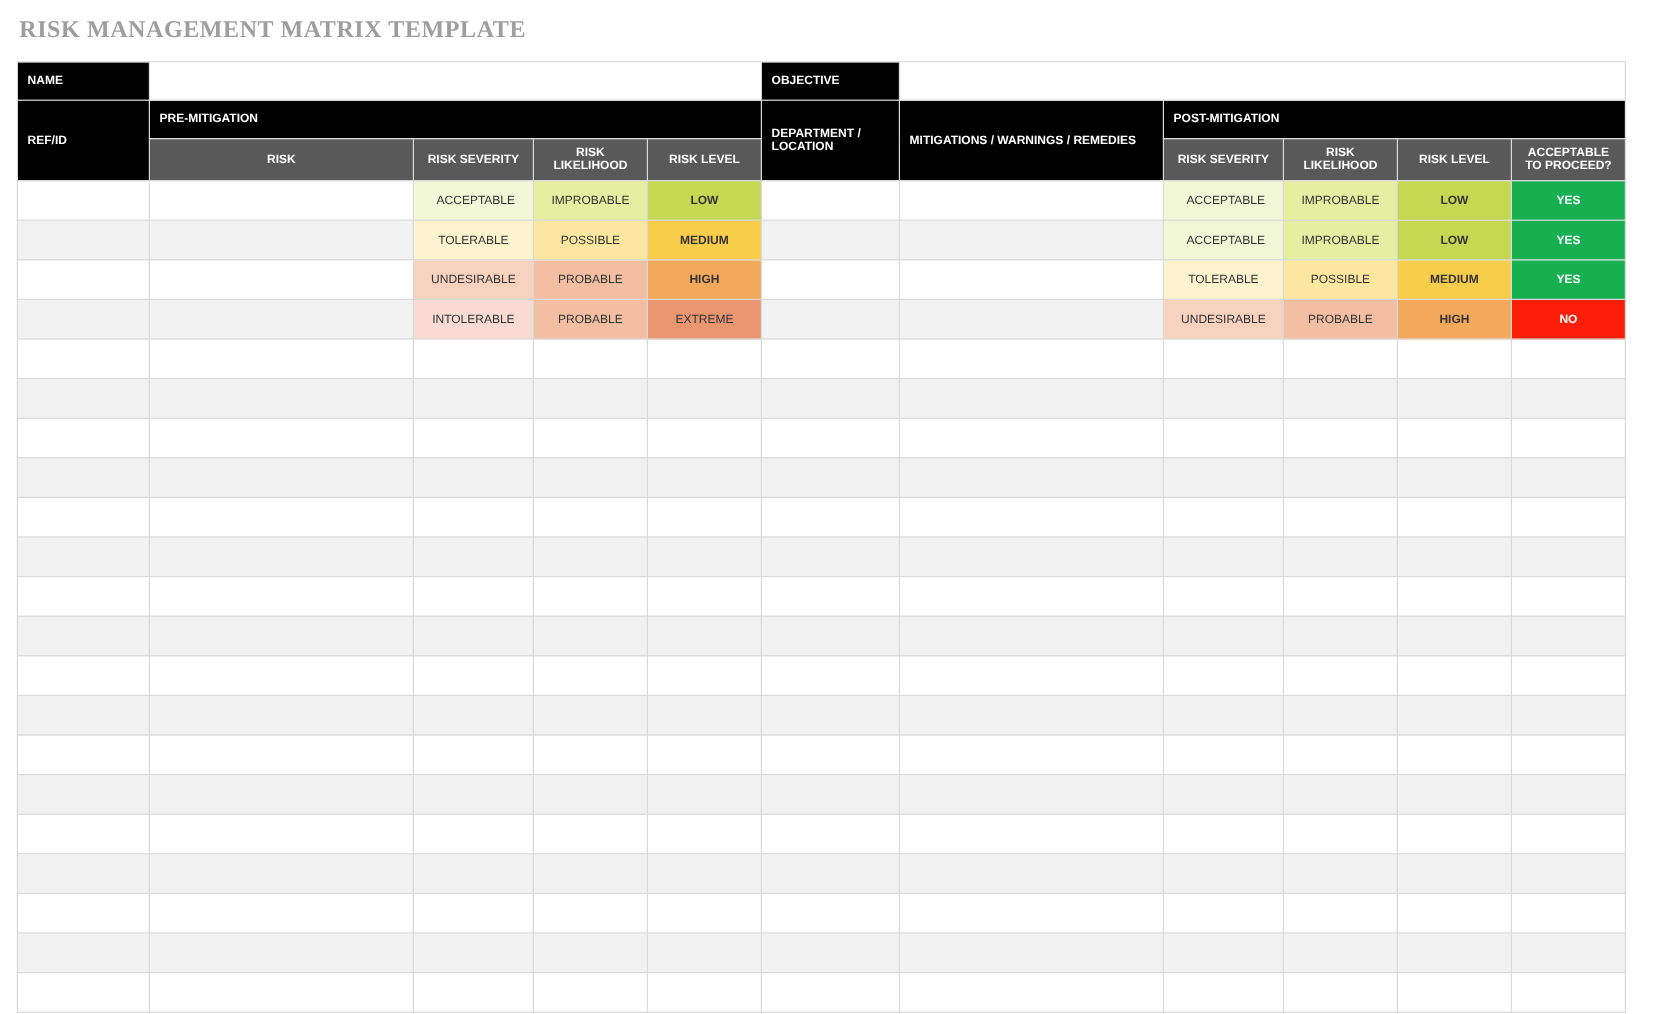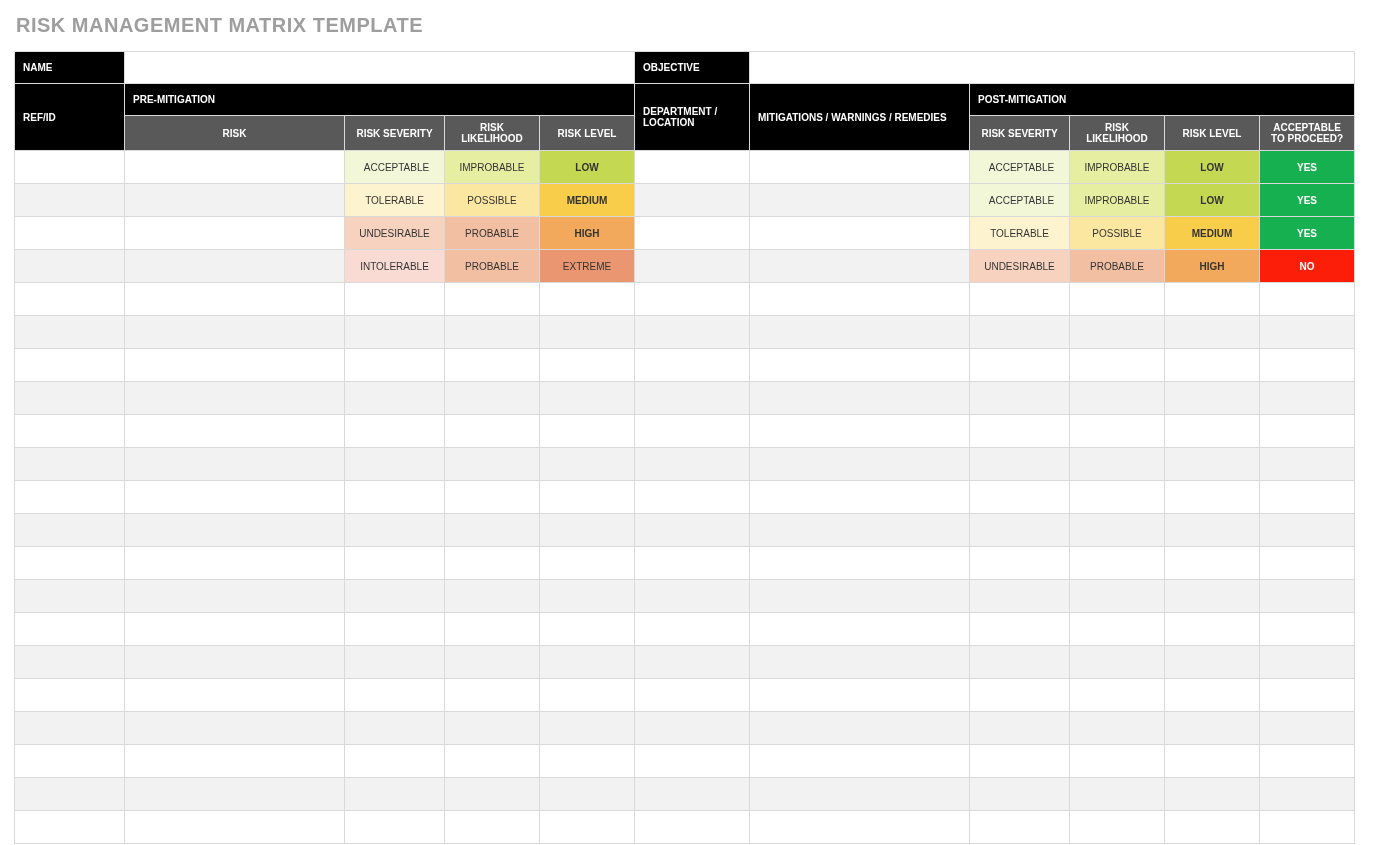--- a/index.html
+++ b/index.html
@@ -8,20 +8,21 @@
     background: #fff;
     padding: 10px 14px;
     width: 1400px;
   }
   h1.title {
     font-size: 20px;
     font-weight: 700;
     color: #9e9e9e;
     letter-spacing: 0.5px;
     margin: 4px 0 14px 2px;
+    font-family: Liberation Serif, serif;
   }
   table {
     border-collapse: collapse;
     width: 1240px;
     table-layout: fixed;
   }
   td, th {
     border: 1px solid #d9d9d9;
     font-size: 10px;
     font-weight: 700;

